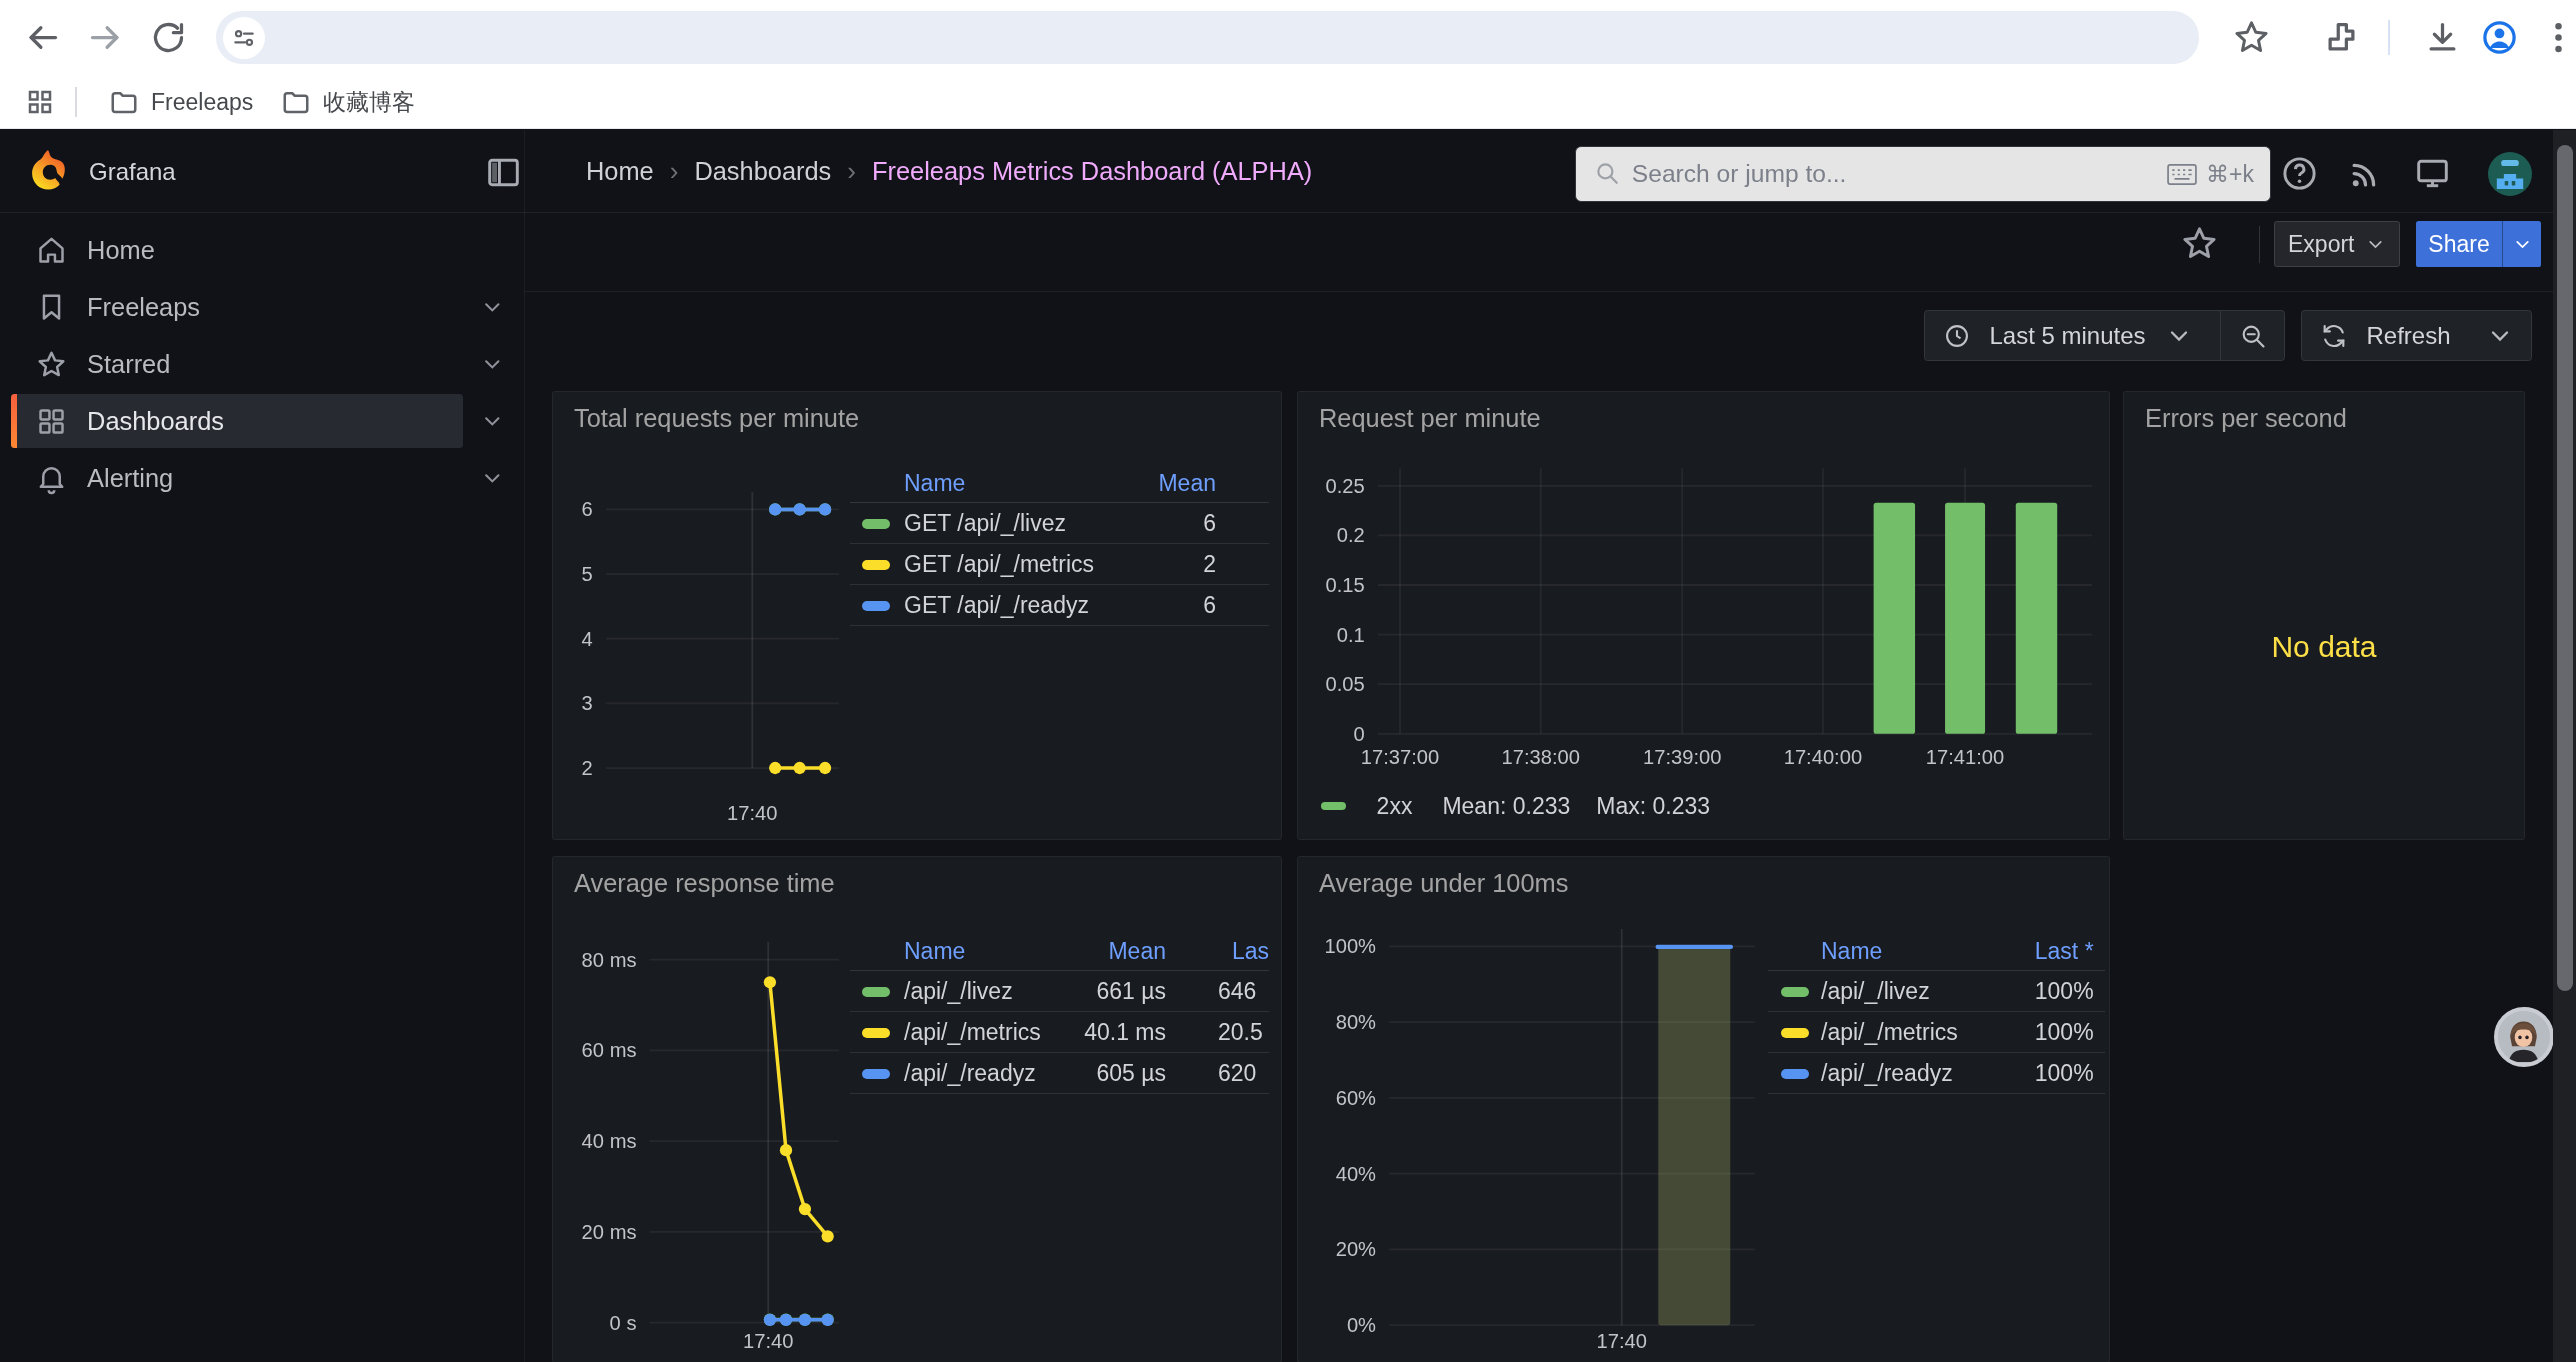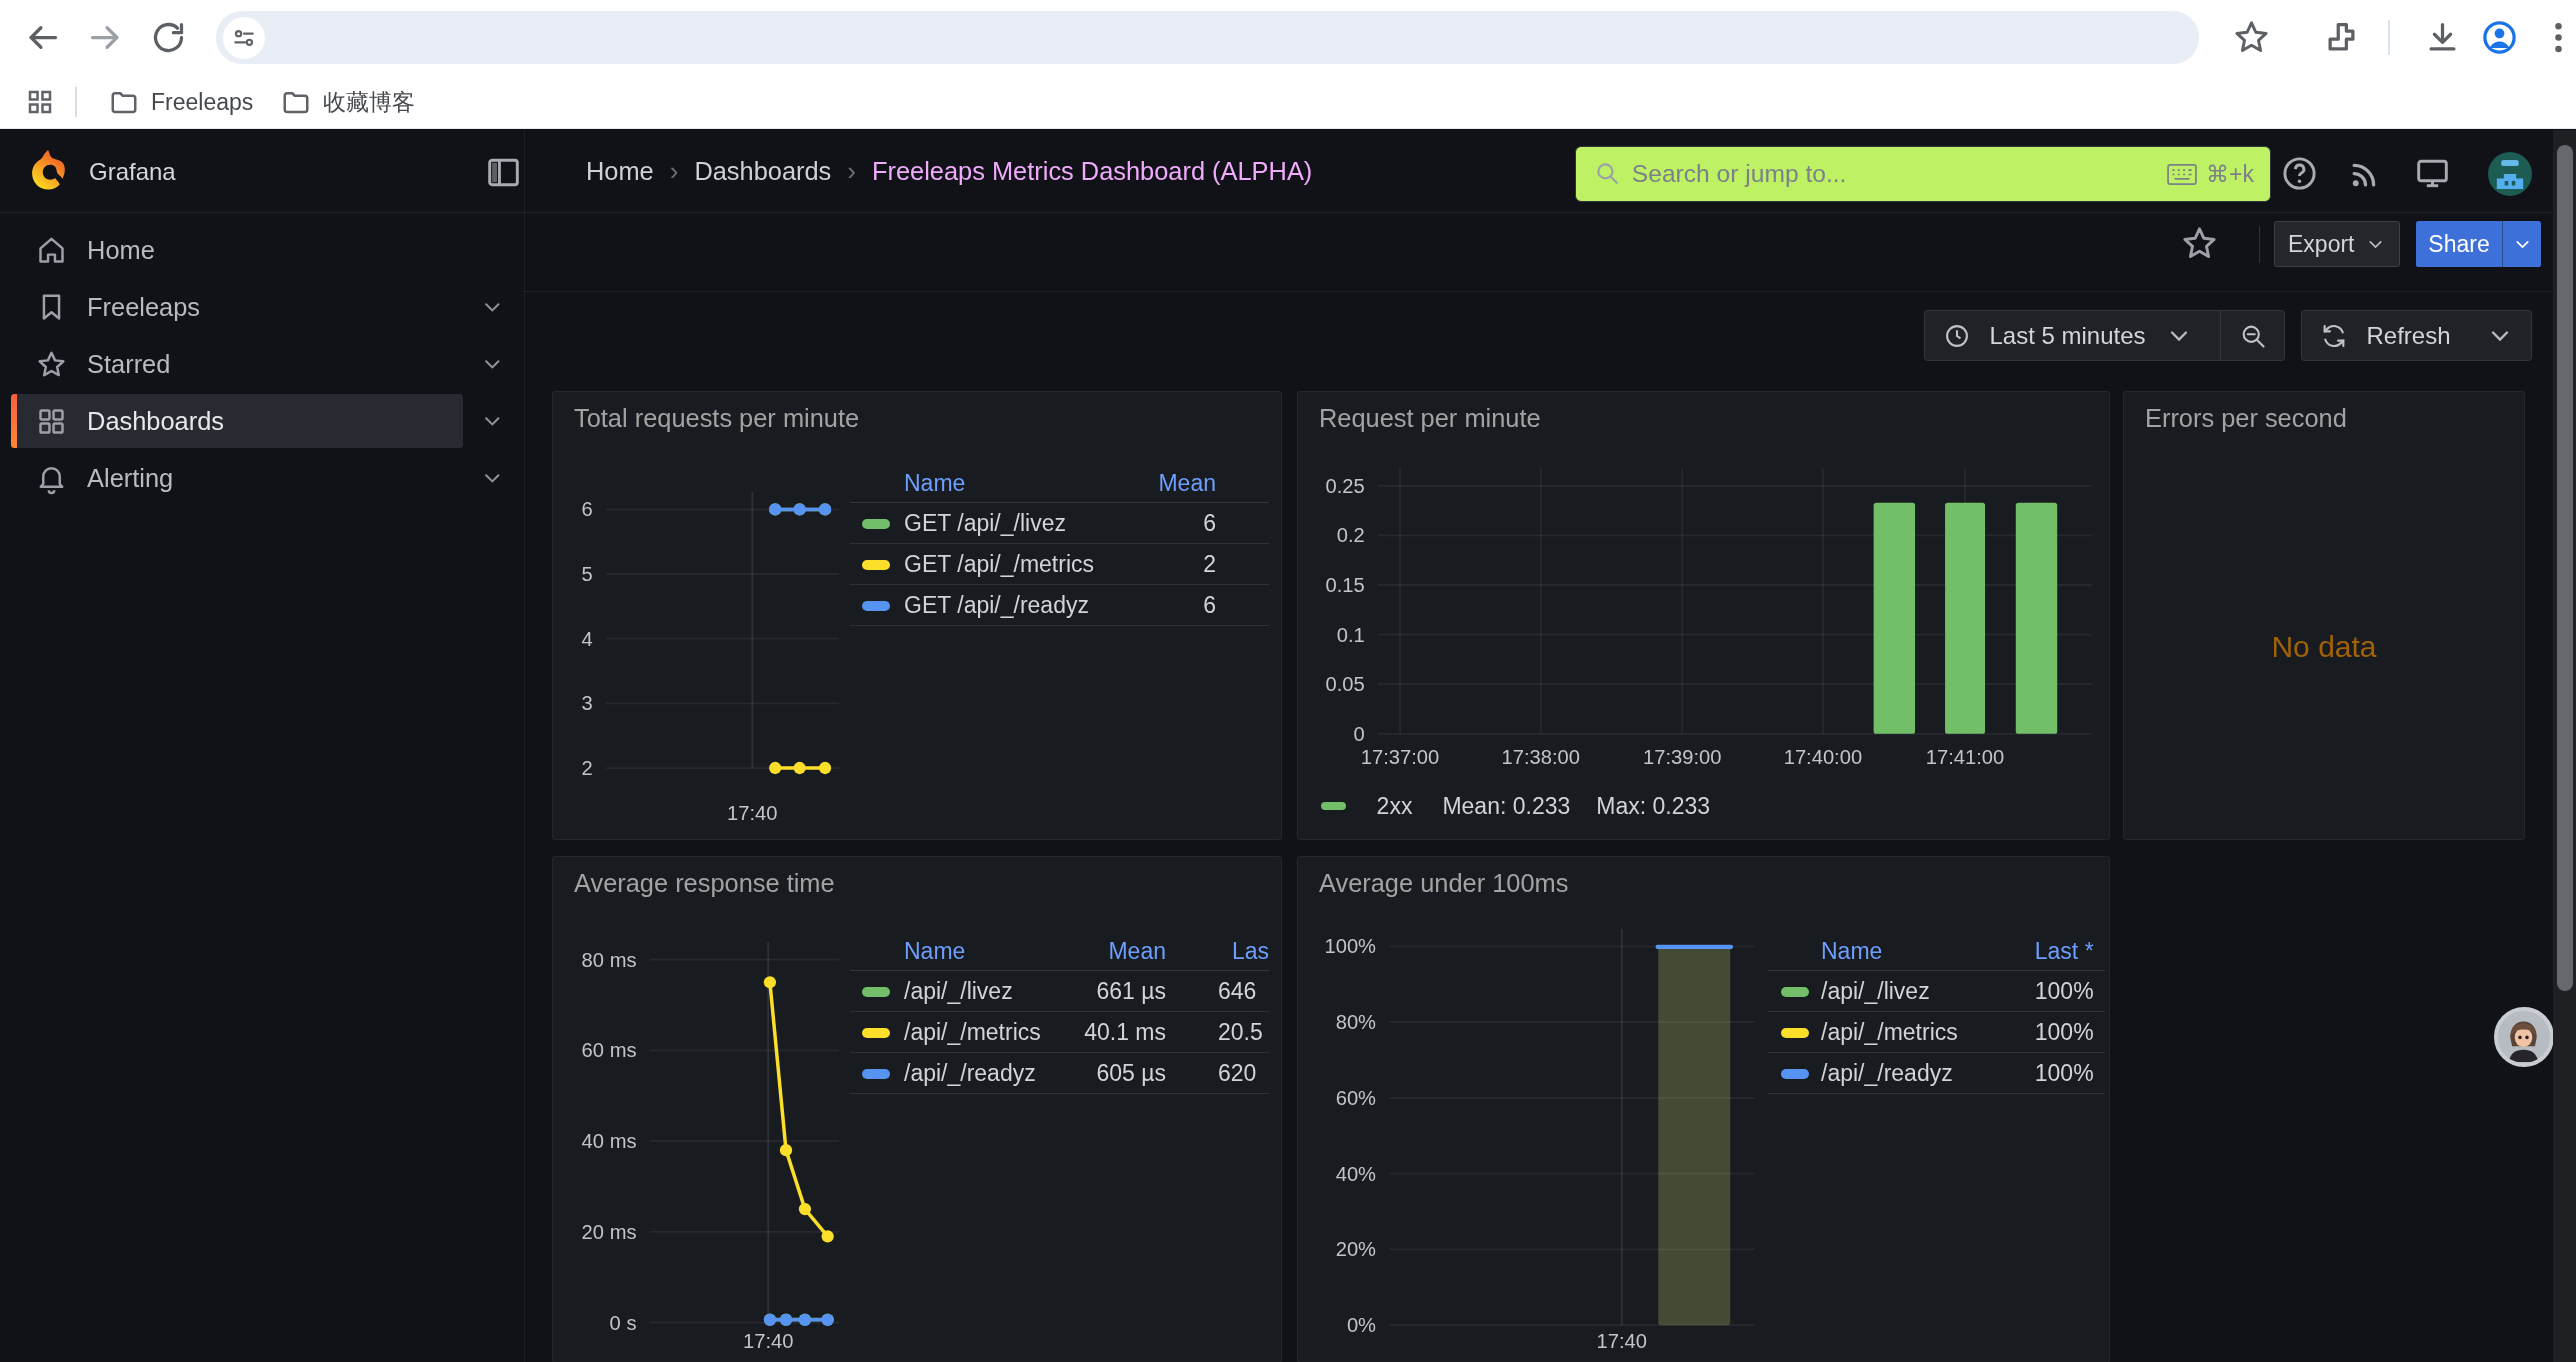--- a/index.html
+++ b/index.html
@@ -29,21 +29,21 @@
   .gf-app { position:absolute; left:0; top:130px; width:2576px; height:1233px; background:#111217; }
   .gf-header { position:absolute; left:0; top:130px; width:2576px; height:83px; border-bottom:0.9px solid rgba(255,255,255,0.07); }
   .sidebar-edge { position:absolute; left:524px; top:130px; width:0.9px; height:1233px; background:rgba(255,255,255,0.05); }
   .brand-label { position:absolute; left:89px; top:130px; height:83px; line-height:83px; font-size:24px; font-weight:500; color:#d5d6da; }
   .crumb { font-size:25.4px; color:#d0d1d5; white-space:nowrap; }
   .crumb.dim { color:#f0abfc; }
   .crumb-sep { font-size:26px; color:#6d7077; padding:0 16px; }
   .gf-ic { color:#a8abb2; }
   .gf-ic svg { width:39px; height:39px; }
 
-  .search-box { position:absolute; left:1575px; top:146px; width:696px; height:56px; background:#bef264;
+  .search-box { position:absolute; left:1575px; top:146px; width:696px; height:56px; background:#e5e5e5;
     border:0.9px solid #2f3238; border-radius:6.1px; display:flex; align-items:center; }
   .search-box .mag { margin-left:17.5px; color:#9ea1a8; }
   .search-box .mag svg { width:26px; height:26px; }
   .search-placeholder { margin-left:12.3px; font-size:24.6px; color:#7c808a; flex:1; }
   .search-kbd { display:flex; align-items:center; gap:8.8px; margin-right:16px; color:#7c808a; font-size:23px; }
   .search-kbd svg { width:30px; height:23px; }
 
   .subheader-line { position:absolute; left:524px; top:291px; width:2052px; height:0.9px; background:rgba(255,255,255,0.06); }
   .mini-divider { position:absolute; background:rgba(255,255,255,0.14); width:0.9px; }
 
@@ -68,21 +68,21 @@
   .side-ic { margin-left:24.6px; width:33px; height:33px; color:#9da0a8; }
   .side-ic svg { width:100%; height:100%; }
   .side-label { margin-left:19px; font-size:25.4px; color:#b9bbc1; }
   .side-item.active .side-label { color:#e7e8eb; }
   .side-chev { position:absolute; width:24.6px; height:24.6px; color:#8f929a; }
   .side-chev svg { width:100%; height:100%; }
 
   
   .panel { position:absolute; background:#181b1f; border:0.9px solid #25272e; border-radius:2.6px; overflow:hidden; }
   .panel-title { position:absolute; left:21px; top:12.3px; font-size:25.4px; font-weight:500; color:#a3a3a3; white-space:nowrap; }
-  .no-data { position:absolute; width:100%; text-align:center; font-size:30px; color:#a16207; }
+  .no-data { position:absolute; width:100%; text-align:center; font-size:30px; color:#fde047; }
   .chart-mount { position:absolute; inset:0; }
   .chart-mount svg text.axis { fill:#c2c4ca; font-size:23px; font-family:"Liberation Sans",sans-serif; }
 
   
   .lt { position:absolute; overflow:hidden; }
   .lt-head { position:relative; height:39px; border-bottom:0.9px solid rgba(255,255,255,0.12); }
   .lt-row { position:relative; height:41px; border-bottom:0.9px solid rgba(255,255,255,0.10); }
   .lt-cell { position:absolute; top:0; height:100%; display:flex; align-items:center; font-size:23px; color:#d3d4d8; white-space:nowrap; }
   .lt-h { color:#6e9fff; font-weight:500; }
   .lt-swatch { position:absolute; top:16px; width:28px; height:9.6px; border-radius:5.3px; }

